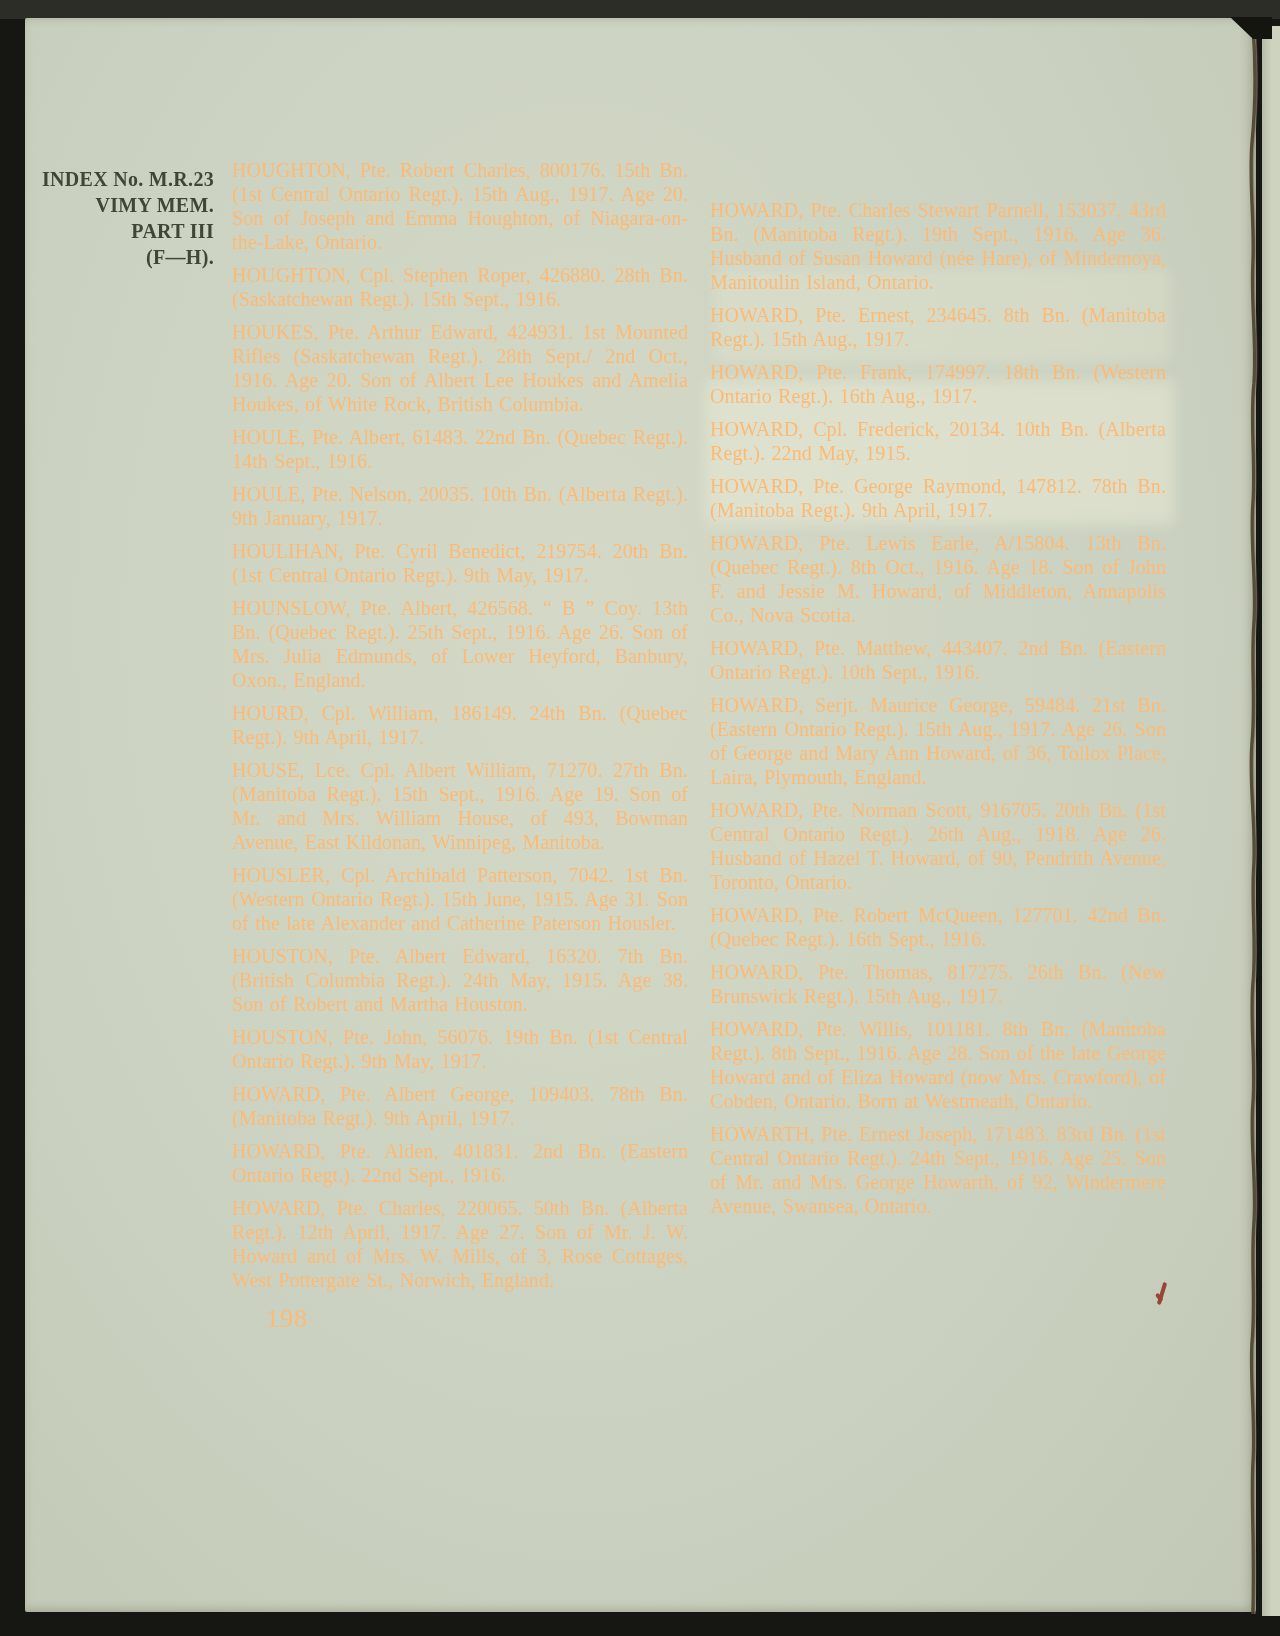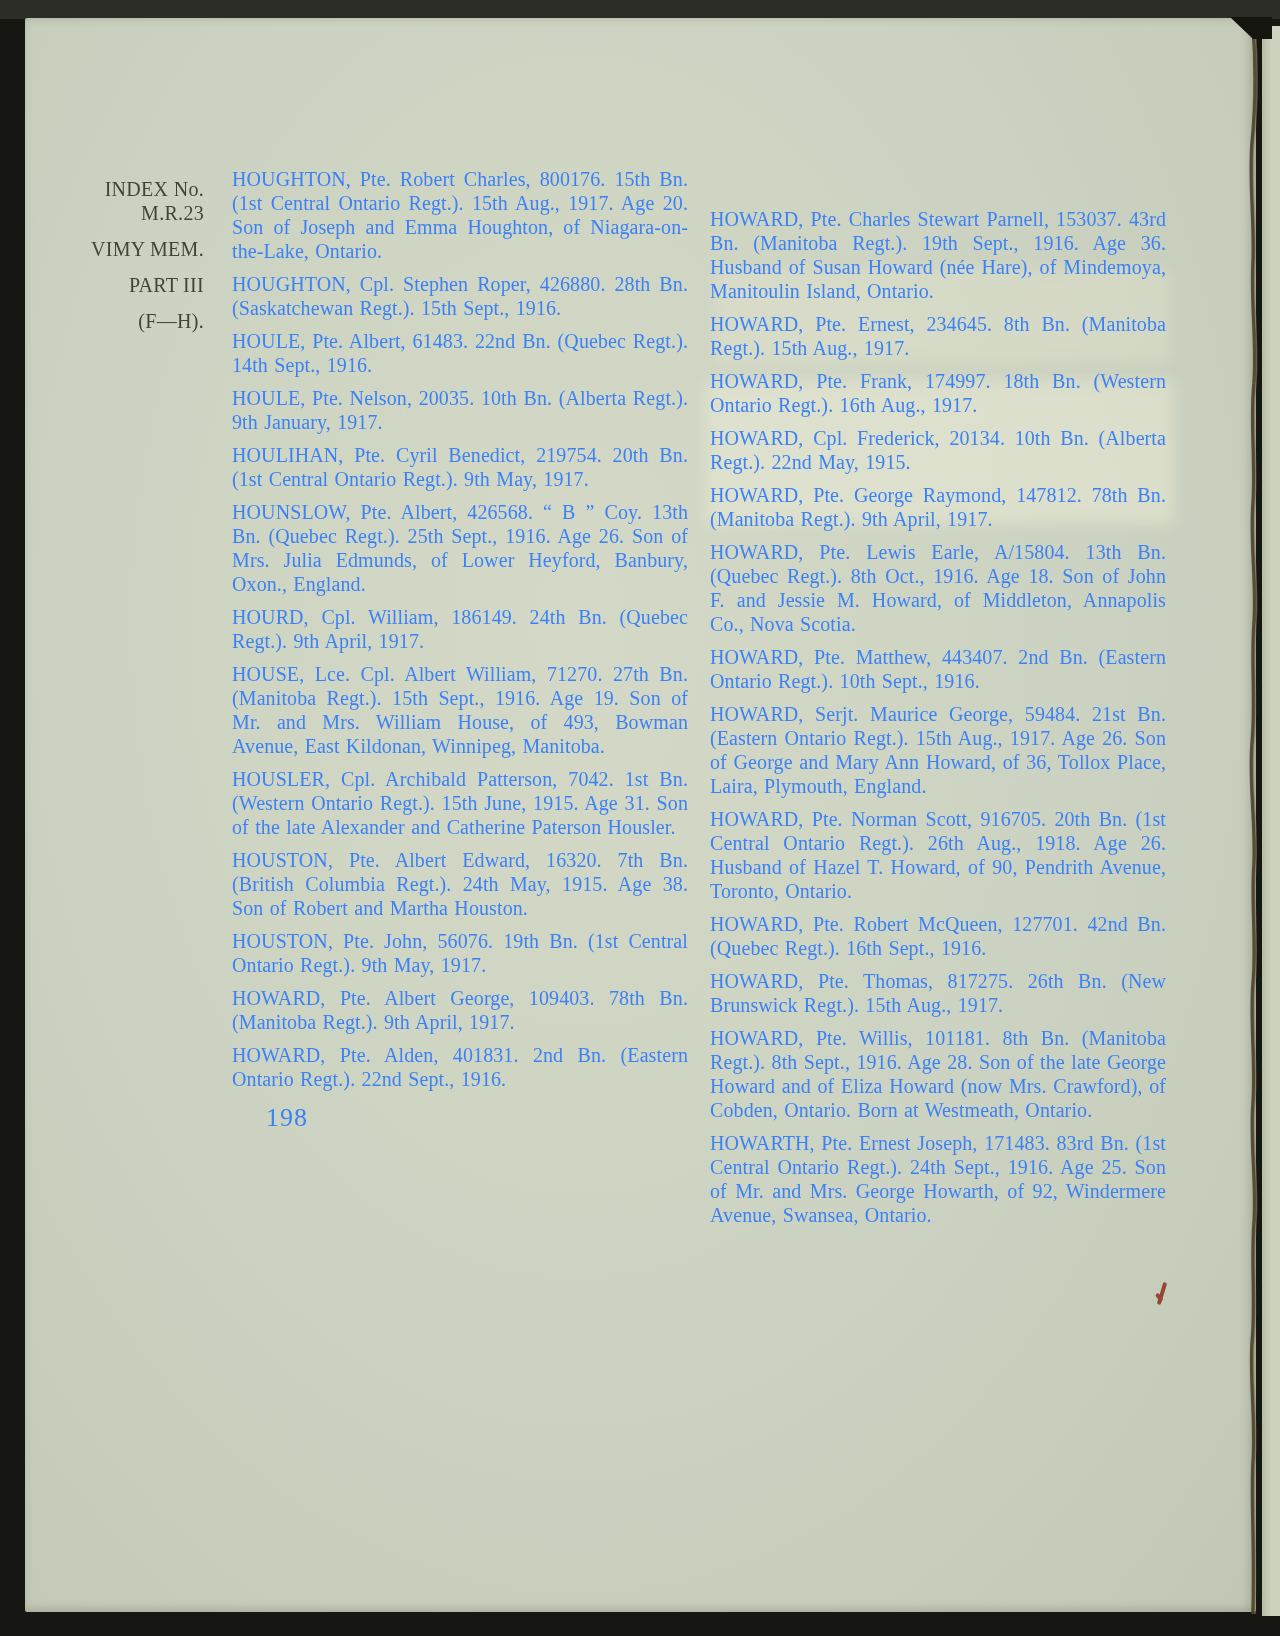--- a/index.html
+++ b/index.html
@@ -13,22 +13,22 @@
   .showthrough{position:absolute;border-radius:6px;filter:blur(7px);}
   .st1{left:680px;top:362px;width:470px;height:145px;background:rgba(233,235,214,.5);}
   .st2{left:690px;top:250px;width:455px;height:95px;background:rgba(228,231,209,.35);}
   .next-page{position:absolute;left:1262px;top:26px;width:18px;height:1590px;
         background:linear-gradient(to right,#b6bca6,#cdd3be 55%);}
   .deckle{position:absolute;left:1246px;top:24px;width:16px;height:1590px;}
   .cover-corner{position:absolute;left:1230px;top:17px;width:42px;height:22px;background:#15150f;
         clip-path:polygon(0 0,100% 0,100% 100%,55% 100%);}
   .index-header{position:absolute;left:28px;top:165px;width:188px;text-align:right;
         color:#3f4637;font-size:20px;line-height:24px;}
-  .index-header p{margin:12px;letter-spacing:.3px;}
-  .col{position:absolute;top:167px;width:456px;color:#3b82f6;font-size:20px;line-height:24px;
+  .index-header p{margin:2px;letter-spacing:.3px;font-weight:bold;}
+  .col{position:absolute;top:158px;width:456px;color:#fdba74;font-size:20px;line-height:24px;
         text-align:justify;}
   .col-left{left:232px;}
   .col-right{left:710px;margin-top:40px;}
   .entry{margin:0 0 9px 0;word-spacing:1.2px;letter-spacing:.1px;}
   .page-number{margin:15px 0 0 34px;text-align:left;font-size:26px;letter-spacing:1px;}
   .red-mark{position:absolute;left:1160px;top:1282px;width:4px;height:23px;background:#8e2f1f;
         transform:rotate(17deg);border-radius:2px;opacity:.85;}
   .red-mark::after{content:"";position:absolute;left:-4px;top:14px;width:9px;height:4px;
         background:#8e2f1f;transform:rotate(35deg);border-radius:2px;}
 </style>
@@ -47,31 +47,33 @@
       <p>INDEX No. M.R.23</p>
       <p>VIMY MEM.</p>
       <p>PART III</p>
       <p>(F—H).</p>
     </div>
 
   <div class="col col-left">
     <div>
         <p class="entry">HOUGHTON, Pte. Robert Charles, 800176. 15th Bn. (1st Central Ontario Regt.). 15th Aug., 1917.  Age 20.  Son of Joseph and Emma Houghton, of Niagara-on-the-Lake, Ontario.</p>
         <p class="entry">HOUGHTON, Cpl. Stephen Roper, 426880. 28th Bn. (Saskatchewan Regt.). 15th Sept., 1916.</p>
+        <p class="entry">HOUKES, Pte. Arthur Edward, 424931.  1st Mounted Rifles (Saskatchewan Regt.). 28th Sept./ 2nd Oct., 1916.  Age 20.  Son of Albert Lee Houkes and Amelia Houkes, of White Rock, British Columbia.</p>
         <p class="entry">HOULE, Pte. Albert, 61483.  22nd Bn. (Quebec Regt.). 14th Sept., 1916.</p>
         <p class="entry">HOULE, Pte. Nelson, 20035.  10th Bn. (Alberta Regt.). 9th January, 1917.</p>
         <p class="entry">HOULIHAN, Pte. Cyril Benedict, 219754.  20th Bn. (1st Central Ontario Regt.). 9th May, 1917.</p>
         <p class="entry">HOUNSLOW, Pte. Albert, 426568.  “ B ” Coy. 13th Bn. (Quebec Regt.). 25th Sept., 1916.  Age 26.  Son of Mrs. Julia Edmunds, of Lower Heyford, Banbury, Oxon., England.</p>
         <p class="entry">HOURD, Cpl. William, 186149.  24th Bn. (Quebec Regt.). 9th April, 1917.</p>
         <p class="entry">HOUSE, Lce. Cpl. Albert William, 71270. 27th Bn. (Manitoba Regt.). 15th Sept., 1916.  Age 19.  Son of Mr. and Mrs. William House, of 493, Bowman Avenue, East Kildonan, Winnipeg, Manitoba.</p>
         <p class="entry">HOUSLER, Cpl. Archibald Patterson, 7042. 1st Bn. (Western Ontario Regt.). 15th June, 1915.  Age 31.  Son of the late Alexander and Catherine Paterson Housler.</p>
         <p class="entry">HOUSTON, Pte. Albert Edward, 16320. 7th Bn. (British Columbia Regt.). 24th May, 1915.  Age 38.  Son of Robert and Martha Houston.</p>
         <p class="entry">HOUSTON, Pte. John, 56076.  19th Bn. (1st Central Ontario Regt.). 9th May, 1917.</p>
         <p class="entry">HOWARD, Pte. Albert George, 109403.  78th Bn. (Manitoba Regt.). 9th April, 1917.</p>
         <p class="entry">HOWARD, Pte. Alden, 401831.  2nd Bn. (Eastern Ontario Regt.). 22nd Sept., 1916.</p>
+        <p class="entry">HOWARD, Pte. Charles, 220065.  50th Bn. (Alberta Regt.). 12th April, 1917.  Age 27. Son of Mr. J. W. Howard and of Mrs. W. Mills, of 3, Rose Cottages, West Pottergate St., Norwich, England.</p>
       </div>
     <p class="page-number">198</p>
   </div>
 
   <div class="col col-right">
     <div>
         <p class="entry">HOWARD, Pte. Charles Stewart Parnell, 153037. 43rd Bn. (Manitoba Regt.). 19th Sept., 1916.  Age 36.  Husband of Susan Howard (née Hare), of Mindemoya, Manitoulin Island, Ontario.</p>
         <p class="entry">HOWARD, Pte. Ernest, 234645.  8th Bn. (Manitoba Regt.). 15th Aug., 1917.</p>
         <p class="entry">HOWARD, Pte. Frank, 174997.  18th Bn. (Western Ontario Regt.). 16th Aug., 1917.</p>
         <p class="entry">HOWARD, Cpl. Frederick, 20134.  10th Bn. (Alberta Regt.). 22nd May, 1915.</p>

